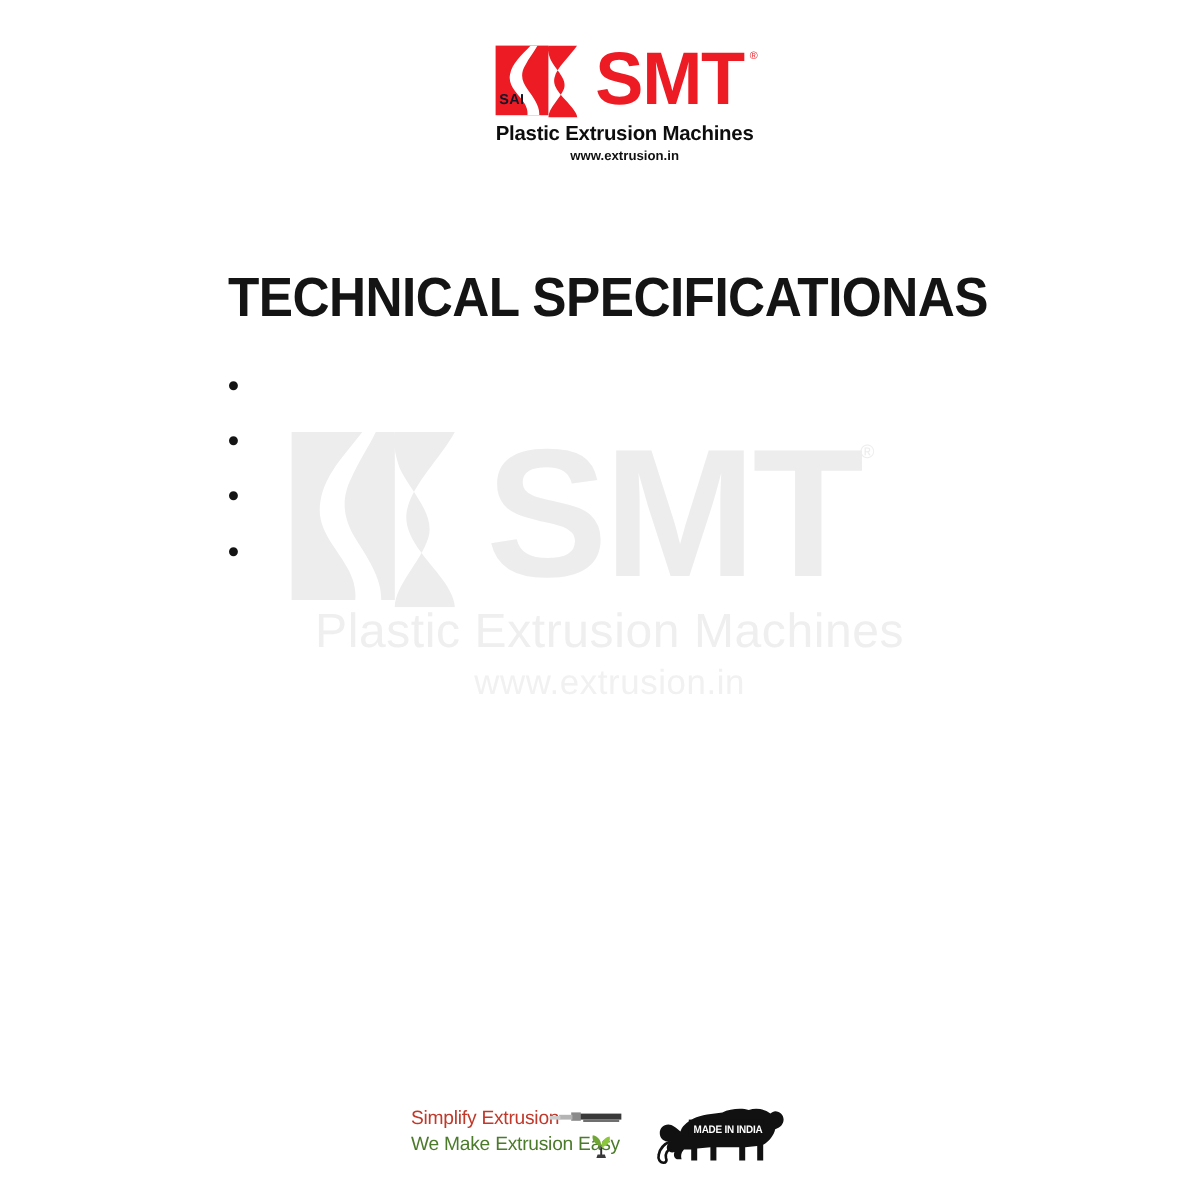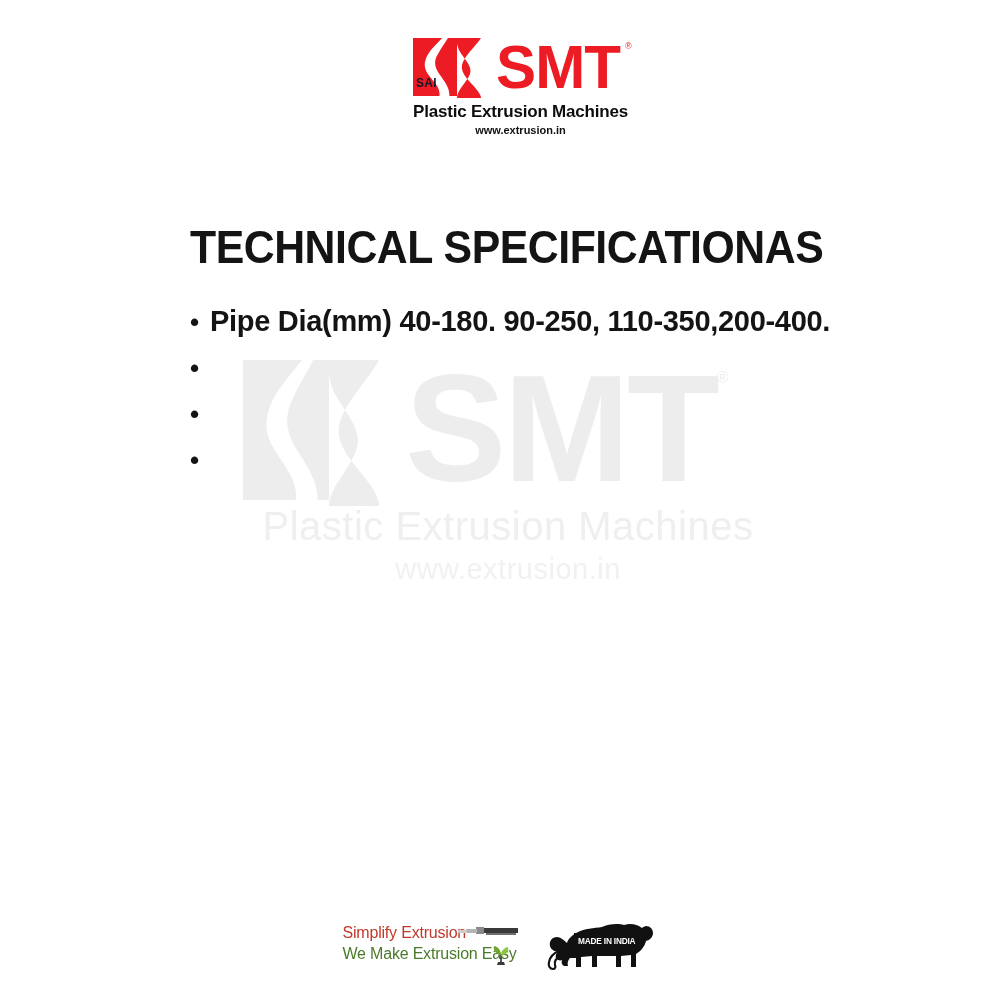--- a/index.html
+++ b/index.html
@@ -340,21 +340,20 @@
     <div class="wm-url">www.extrusion.in</div>
   </div>
 
   <div class="content">
 
     <h1 class="page-title">TECHNICAL SPECIFICATIONAS</h1>
 
     <ul class="spec-list">
       <li class="spec-item">
         <span class="spec-bullet">•</span>
-        <span class="spec-text">Pipe Dia(mm) 40-180. 90-250, 110-350,200-400.</span>
       </li>
       <li class="spec-item">
         <span class="spec-bullet">•</span>
       </li>
       <li class="spec-item">
         <span class="spec-bullet">•</span>
       </li>
       <li class="spec-item">
         <span class="spec-bullet">•</span>
       </li>

